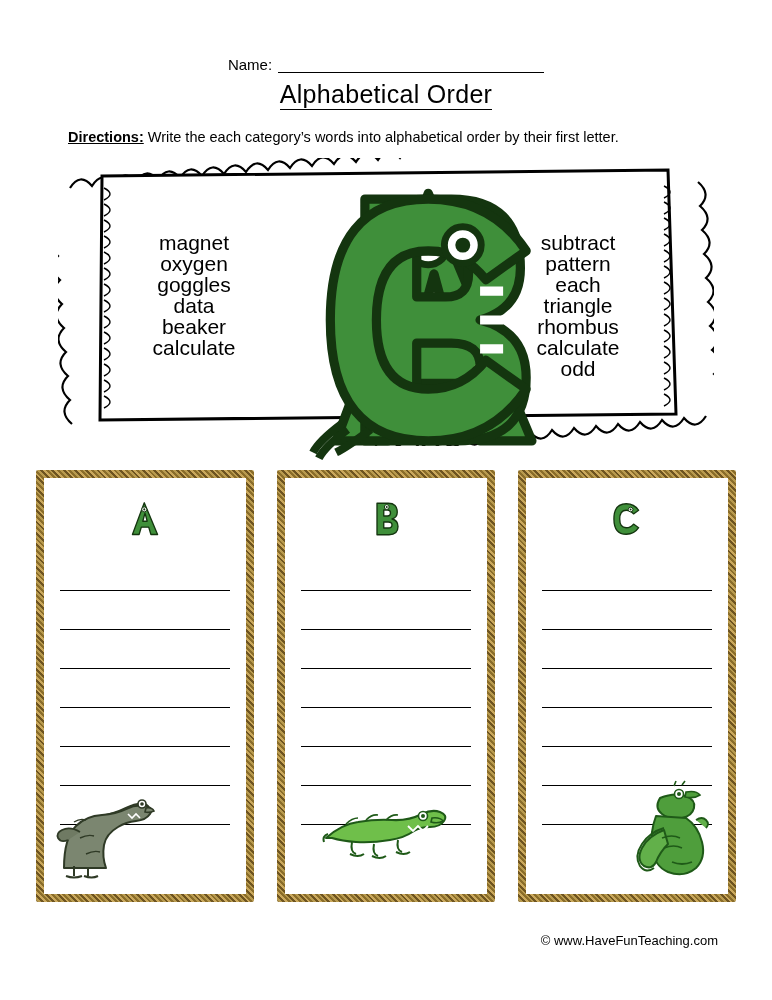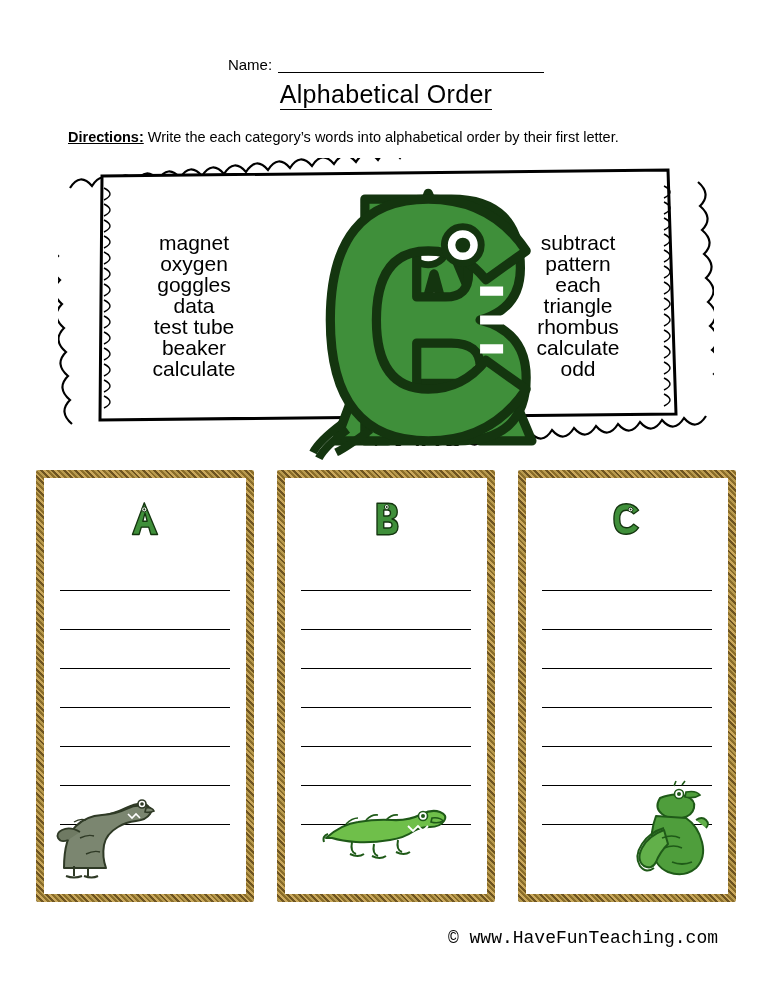--- a/index.html
+++ b/index.html
@@ -159,22 +159,21 @@
   }
   .ans-gator.left  { text-align: left;  padding-left: 6px; box-sizing: border-box;}
   .ans-gator.center{ text-align: center; }
   .ans-gator.right { text-align: right; padding-right: 8px; box-sizing: border-box;}
 
   
   .footer {
     position: absolute;
     bottom: 52px;
     right: 54px;
-    font-size: 18px;
-    font-family: Liberation Mono, monospace;
+    font-size: 13px;
   }
 </style>
 </head>
 <body>
 
 <div class="name-row">
   <span class="name-label">Name:</span><span class="name-blank"></span>
 </div>
 
 <div class="title">
@@ -239,21 +238,20 @@
           <circle cx="22" cy="12" r="1.4" fill="#14350f"></circle>
           <path d="M8,44 q-4,3 -5,5" stroke="#14350f" stroke-width="1.4" fill="none"></path>
           <path d="M13,33 l3,2 M30,33 l3,2" stroke="#9bd46a" stroke-width="1.4"></path>
         </svg>
       </div>
       <div class="wb-words">
         <div>magnet</div>
         <div>oxygen</div>
         <div>goggles</div>
         <div>data</div>
-        <div>test tube</div>
         <div>beaker</div>
         <div>calculate</div>
       </div>
     </div>
 
     <div class="wb-col">
       <div class="wb-letter">
         <svg width="40" height="50" viewBox="0 0 40 50">
           <path d="M8,4 L8,46 L24,46 q12,0 12,-11 q0,-8 -8,-10 q7,-2 7,-9 q0,-12 -12,-12 Z
                    M17,13 L22,13 q4,0 4,4 q0,4 -4,4 L17,21 Z

